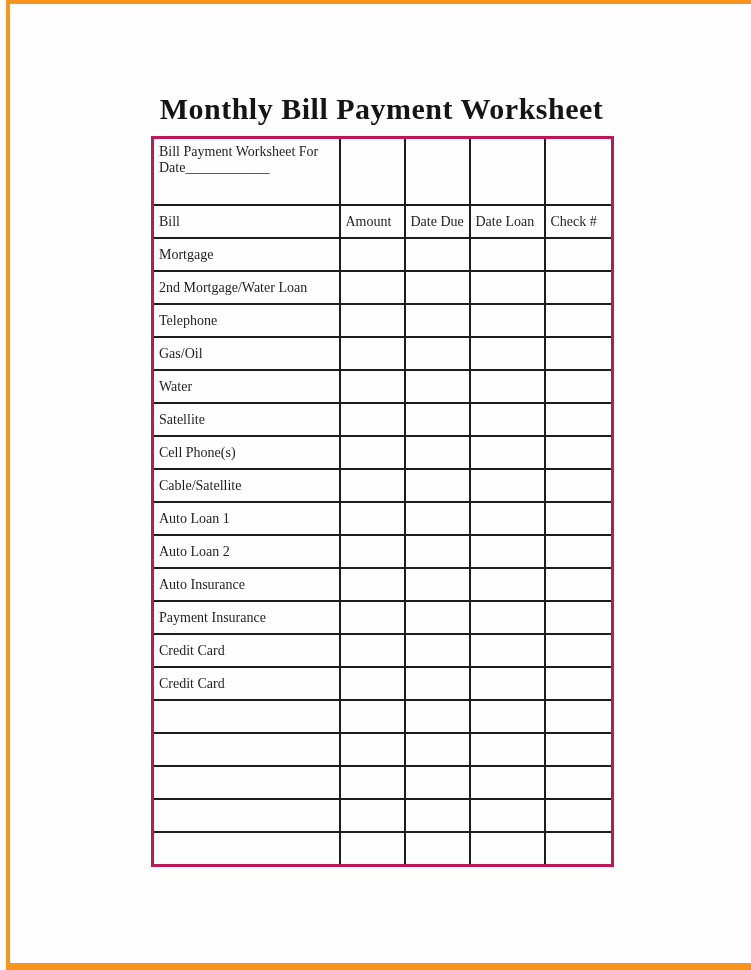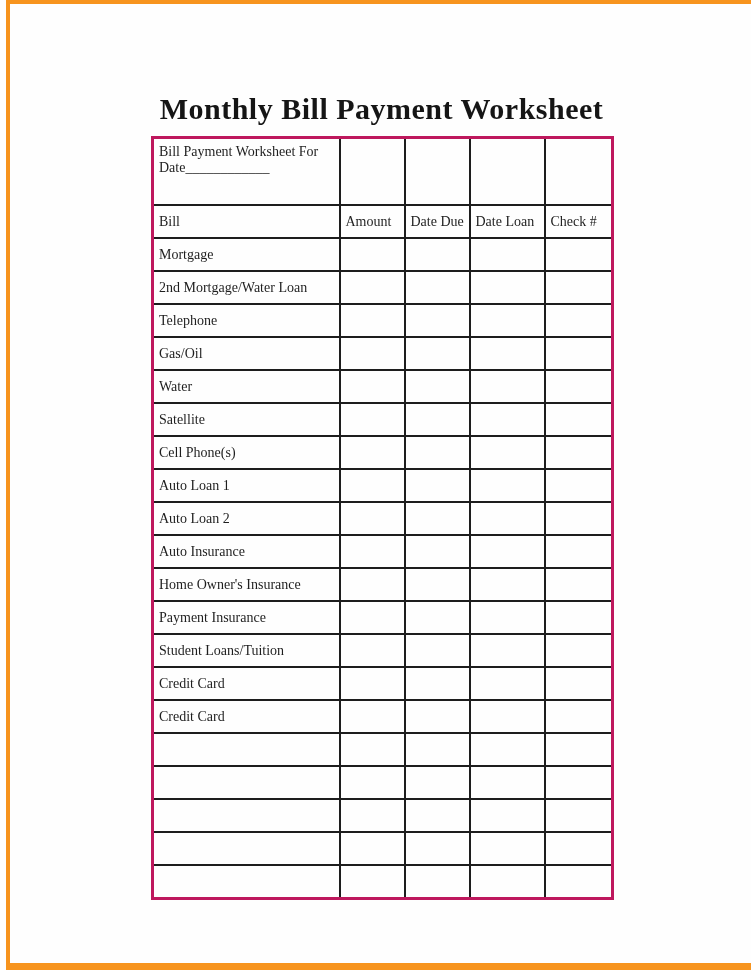--- a/index.html
+++ b/index.html
@@ -138,20 +138,27 @@
           <td></td>
         </tr>
         <tr class="data-row">
           <td>Cell Phone(s)</td>
           <td></td>
           <td></td>
           <td></td>
           <td></td>
         </tr>
         <tr class="data-row">
+          <td>Cable/Satellite</td>
+          <td></td>
+          <td></td>
+          <td></td>
+          <td></td>
+        </tr>
+        <tr class="data-row">
           <td>Auto Loan 1</td>
           <td></td>
           <td></td>
           <td></td>
           <td></td>
         </tr>
         <tr class="data-row">
           <td>Auto Loan 2</td>
           <td></td>
           <td></td>
@@ -159,35 +166,21 @@
           <td></td>
         </tr>
         <tr class="data-row">
           <td>Auto Insurance</td>
           <td></td>
           <td></td>
           <td></td>
           <td></td>
         </tr>
         <tr class="data-row">
-          <td>Home Owner's Insurance</td>
-          <td></td>
-          <td></td>
-          <td></td>
-          <td></td>
-        </tr>
-        <tr class="data-row">
           <td>Payment Insurance</td>
-          <td></td>
-          <td></td>
-          <td></td>
-          <td></td>
-        </tr>
-        <tr class="data-row">
-          <td>Student Loans/Tuition</td>
           <td></td>
           <td></td>
           <td></td>
           <td></td>
         </tr>
         <tr class="data-row">
           <td>Credit Card</td>
           <td></td>
           <td></td>
           <td></td>

